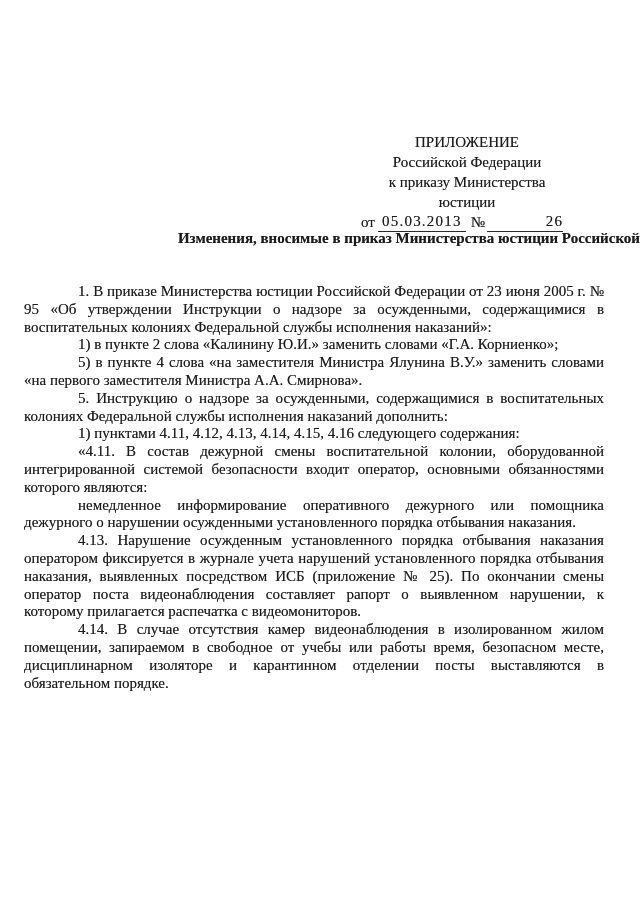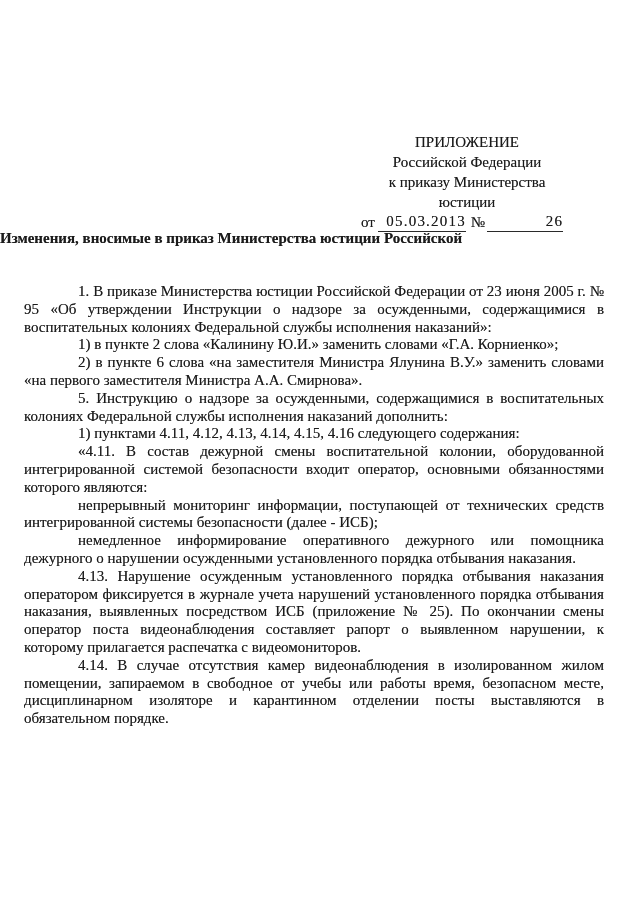--- a/index.html
+++ b/index.html
@@ -35,40 +35,40 @@
     margin-left: 1px;
   }
   .blank {
     display: inline-block;
     border-bottom: 1.4px solid #2a2a2a;
     vertical-align: bottom;
     line-height: 19px;
   }
   .blank-date {
     width: 88px;
-    text-align: right;
+    text-align: center;
     letter-spacing: 1.2px;
     margin-left: 3px;
   }
   .no-label { margin-left: 5px; }
   .blank-no {
     width: 67px;
     text-align: right;
     padding-left: 9px;
     letter-spacing: 1.2px;
     margin-left: 2px;
   }
 
   
   .title {
     position: absolute;
     top: 228px;
     left: 0;
     width: 640px;
-    text-align: left;
+    text-align: right;
     font-weight: bold;
     font-size: 15px;
     line-height: 20px;
   }
 
   
   .doc-body {
     position: absolute;
     top: 283px;
     left: 24px;
@@ -97,23 +97,22 @@
     </div>
   </div>
 
   <div class="title">
     <div>Изменения, вносимые в приказ Министерства юстиции Российской</div>
   </div>
 
   <div class="doc-body">
     <p>1. В приказе Министерства юстиции Российской Федерации от 23 июня 2005 г. № 95 «Об утверждении Инструкции о надзоре за осужденными, содержащимися в воспитательных колониях Федеральной службы исполнения наказаний»:</p>
     <p>1) в пункте 2 слова «Калинину Ю.И.» заменить словами «Г.А. Корниенко»;</p>
-    <p>2) в пункте 6 слова «на заместителя Министра Ялунина В.У.» заменить словами «на первого заместителя Министра А.А. Смирнова».</p>
+    <p>5) в пункте 4 слова «на заместителя Министра Ялунина В.У.» заменить словами «на первого заместителя Министра А.А. Смирнова».</p>
     <p>5. Инструкцию о надзоре за осужденными, содержащимися в воспитательных колониях Федеральной службы исполнения наказаний дополнить:</p>
     <p>1) пунктами 4.11, 4.12, 4.13, 4.14, 4.15, 4.16 следующего содержания:</p>
     <p>«4.11. В состав дежурной смены воспитательной колонии, оборудованной интегрированной системой безопасности входит оператор, основными обязанностями которого являются:</p>
-    <p>непрерывный мониторинг информации, поступающей от технических средств интегрированной системы безопасности (далее - ИСБ);</p>
     <p>немедленное информирование оперативного дежурного или помощника дежурного о нарушении осужденными установленного порядка отбывания наказания.</p>
     <p>4.13. Нарушение осужденным установленного порядка отбывания наказания оператором фиксируется в журнале учета нарушений установленного порядка отбывания наказания, выявленных посредством ИСБ (приложение № 25). По окончании смены оператор поста видеонаблюдения составляет рапорт о выявленном нарушении, к которому прилагается распечатка с видеомониторов.</p>
     <p>4.14. В случае отсутствия камер видеонаблюдения в изолированном жилом помещении, запираемом в свободное от учебы или работы время, безопасном месте, дисциплинарном изоляторе и карантинном отделении посты выставляются в обязательном порядке.</p>
   </div>
 
 </div>
 
 </body></html>

